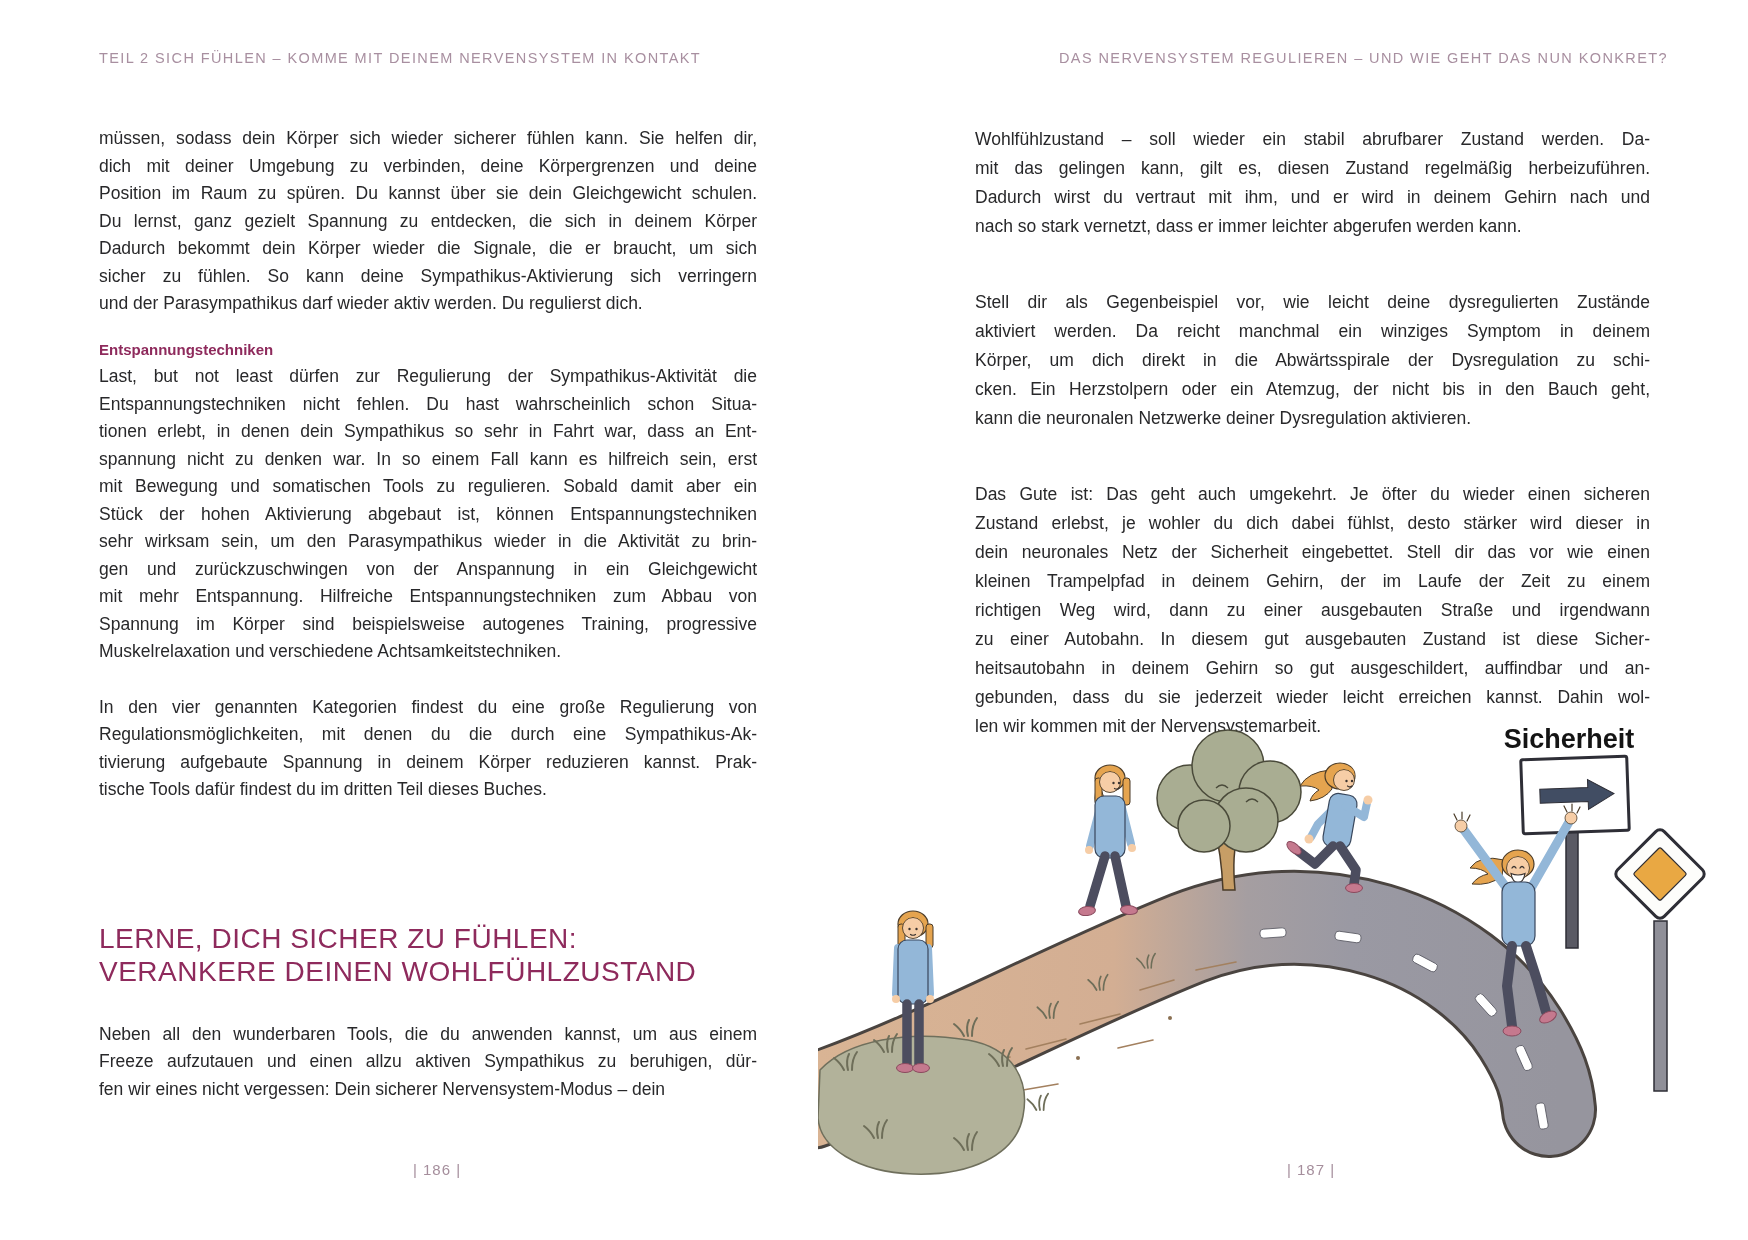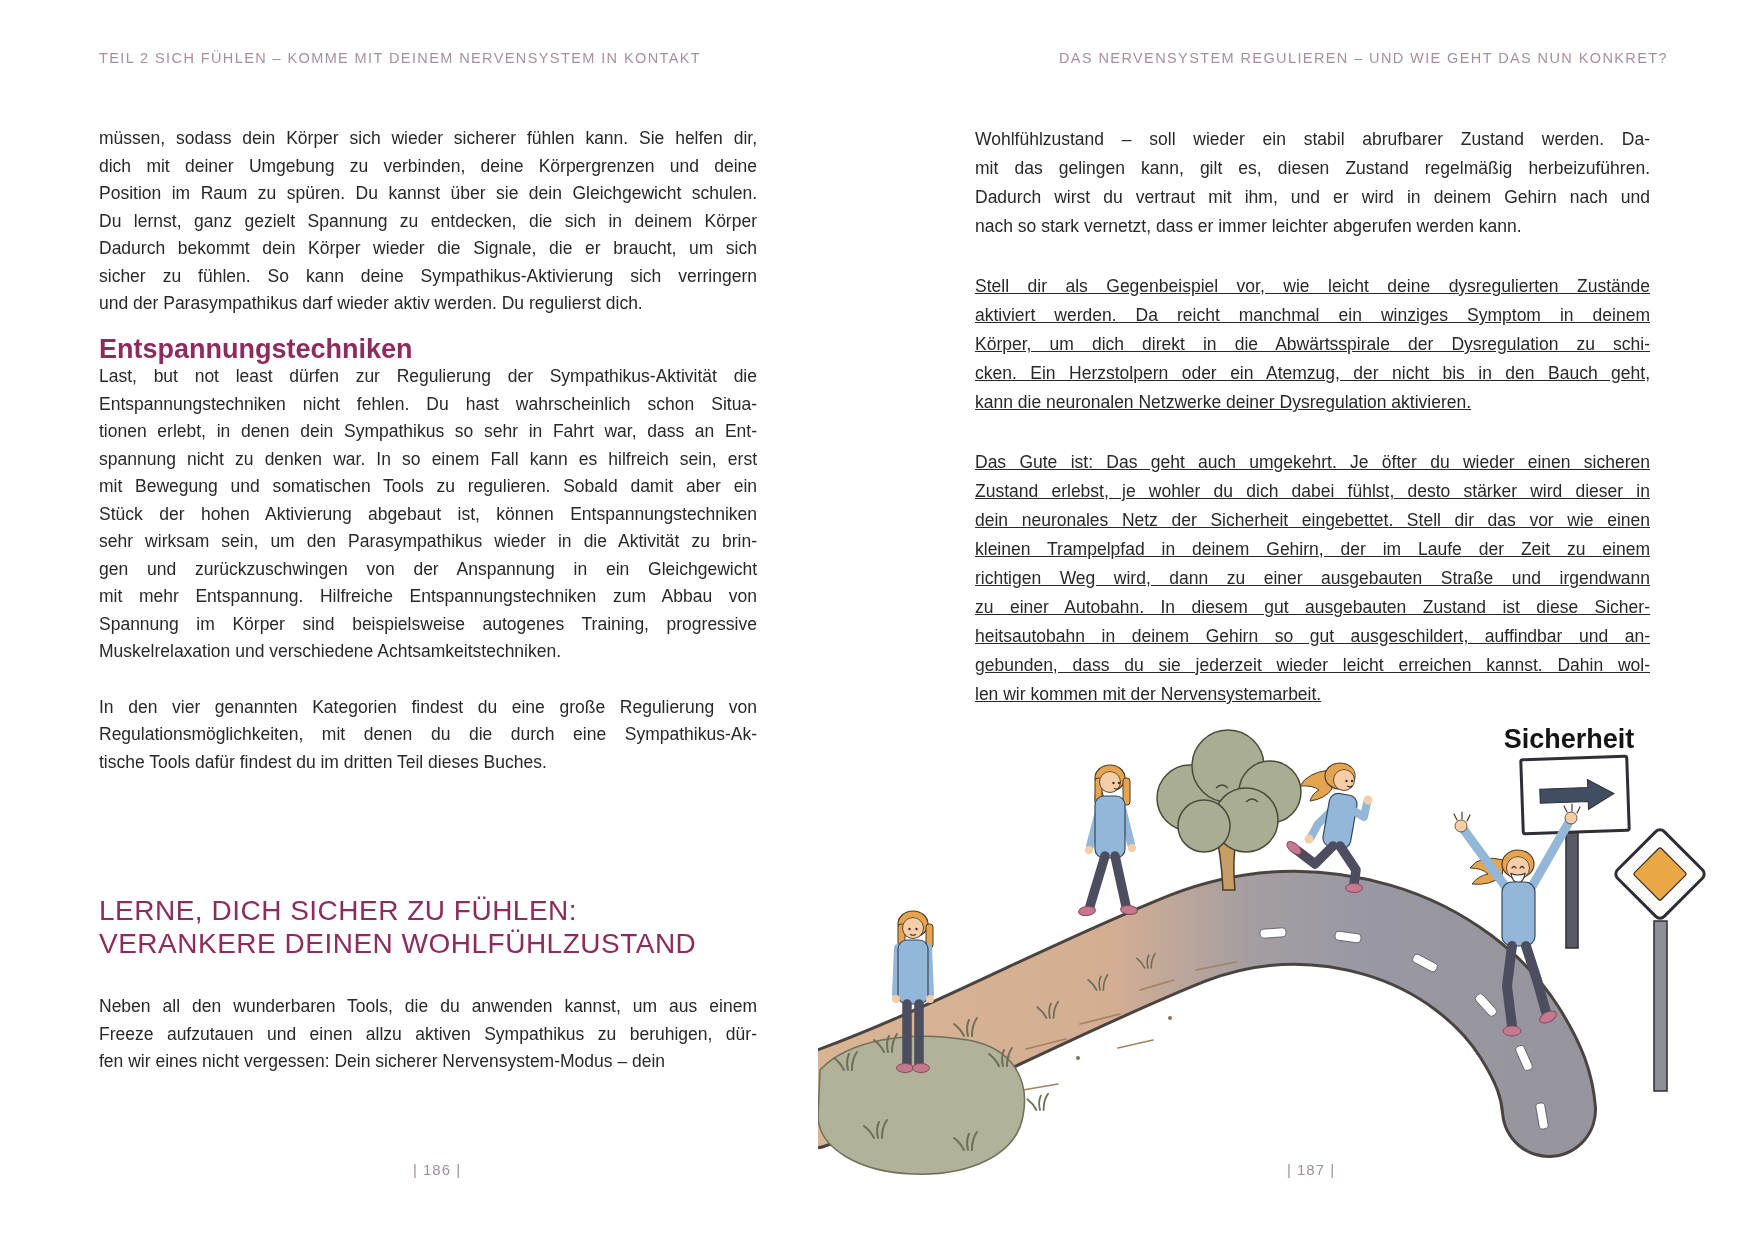--- a/index.html
+++ b/index.html
@@ -13,24 +13,24 @@
        color:#a88fa0;font-weight:400;}
   .page.left .running-head{left:99px;}
   .page.right .running-head{right:80px;text-align:right;}
   .col{position:absolute;top:125px;}
   .page.left  .col{left:99px;width:658px;--lh:27.5px;}
   .page.right .col{left:101px;width:675px;--lh:29px;}
   .para{font-size:17.5px;}
   .para .tl{height:var(--lh);line-height:var(--lh);text-align:justify;text-align-last:justify;}
   .para .tl:last-child{text-align-last:left;}
   .subheading{margin:0;padding:0;margin-top:18px;height:27.5px;line-height:27.5px;
-       font-size:27px;font-weight:bold;color:#8e2a5c;}
+       font-size:15px;font-weight:bold;color:#8e2a5c;}
   .para.p2l{margin-top:0;}
   .para.gap28{margin-top:28px;}
-  .para.gap30{margin-top:31px;text-decoration:underline;}
+  .para.gap30{margin-top:47px;}
   .big-heading{margin:0;padding:0;margin-top:118px;text-align:left;color:#8e2a5c;
        font-size:28px;font-weight:400;letter-spacing:0.5px;}
   .big-heading div{height:33px;line-height:33px;}
   .para.after-heading{margin-top:33px;}
   .pagenum{position:absolute;top:1161px;left:0;width:100%;text-align:center;
        font-size:15px;color:#a58e9c;letter-spacing:1px;}
   .illustration{position:absolute;left:818px;top:718px;width:930px;height:478px;}
   .illustration svg{display:block;width:100%;height:100%;}
   .sich-label{font-family:"Liberation Sans","DejaVu Sans",sans-serif;font-weight:bold;
        font-size:27px;fill:#141414;}
@@ -62,20 +62,21 @@
           <div class="tl">Stück der hohen Aktivierung abgebaut ist, können Entspannungstechniken</div>
           <div class="tl">sehr wirksam sein, um den Parasympathikus wieder in die Aktivität zu brin-</div>
           <div class="tl">gen und zurückzuschwingen von der Anspannung in ein Gleichgewicht</div>
           <div class="tl">mit mehr Entspannung. Hilfreiche Entspannungstechniken zum Abbau von</div>
           <div class="tl">Spannung im Körper sind beispielsweise autogenes Training, progressive</div>
           <div class="tl">Muskelrelaxation und verschiedene Achtsamkeitstechniken.</div>
         </div>
       <div class="para gap28">
           <div class="tl">In den vier genannten Kategorien findest du eine große Regulierung von</div>
           <div class="tl">Regulationsmöglichkeiten, mit denen du die durch eine Sympathikus-Ak-</div>
+          <div class="tl">tivierung aufgebaute Spannung in deinem Körper reduzieren kannst. Prak-</div>
           <div class="tl">tische Tools dafür findest du im dritten Teil dieses Buches.</div>
         </div>
       <h2 class="big-heading">
         <div>LERNE, DICH SICHER ZU FÜHLEN:</div>
         <div>VERANKERE DEINEN WOHLFÜHLZUSTAND</div>
       </h2>
       <div class="para after-heading">
           <div class="tl">Neben all den wunderbaren Tools, die du anwenden kannst, um aus einem</div>
           <div class="tl">Freeze aufzutauen und einen allzu aktiven Sympathikus zu beruhigen, dür-</div>
           <div class="tl">fen wir eines nicht vergessen: Dein sicherer Nervensystem-Modus – dein</div>

